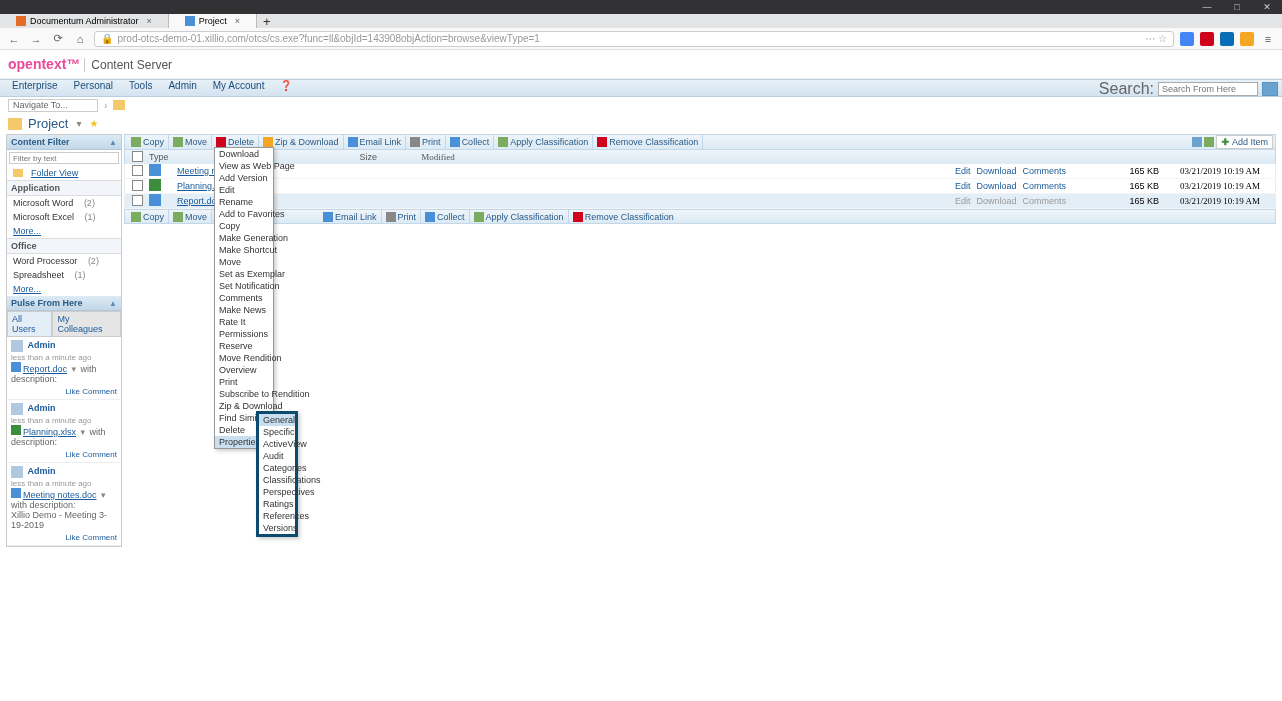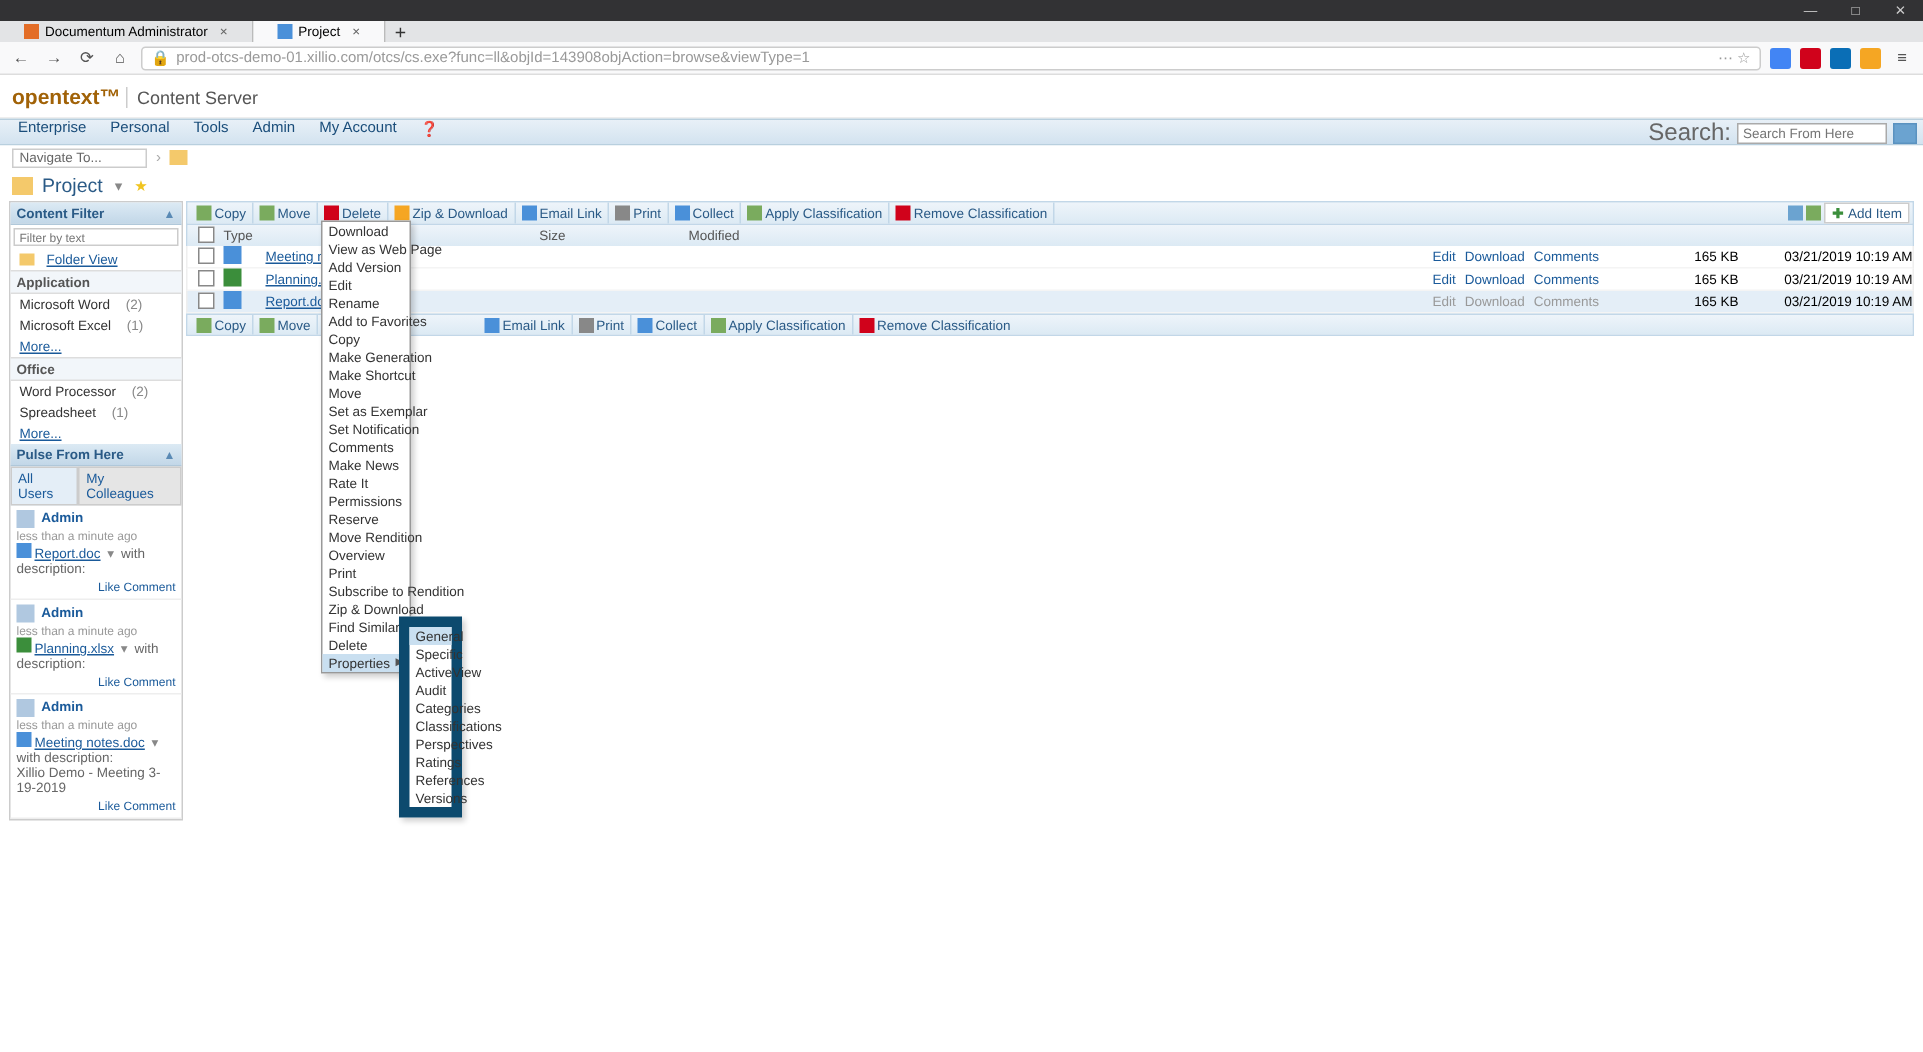--- a/index.html
+++ b/index.html
@@ -15,21 +15,21 @@
 .tab-close { margin-left: 8px; color: #666; cursor: pointer; }
 .new-tab { padding: 0 6px; color: #333; font-size: 13px; }
 .addr-bar { background: #f9f9fa; height: 22px; display: flex; align-items: center; padding: 0 6px; gap: 6px; border-bottom: 1px solid #ddd; }
 .addr-btn { width: 16px; height: 16px; display: flex; align-items: center; justify-content: center; color: #555; font-size: 11px; }
 .url-field { flex: 1; background: #fff; border: 1px solid #ccc; border-radius: 3px; height: 16px; padding: 0 6px; display: flex; align-items: center; color: #999; font-size: 10px; }
 .addr-right { display: flex; gap: 6px; align-items: center; }
 .ext-icon { width: 14px; height: 14px; border-radius: 2px; }
 
 
 .ot-header { background: #fff; padding: 6px 8px; display: flex; align-items: baseline; border-bottom: 1px solid #eee; }
-.ot-logo { font-weight: bold; font-size: 14px; color: #a16207; }
+.ot-logo { font-weight: bold; font-size: 14px; color: #ec4899; }
 .ot-sub { font-size: 12px; color: #555; margin-left: 4px; }
 
 
 .nav-menu { background: linear-gradient(#e8f0f7, #d3e3f0); height: 18px; display: flex; align-items: flex-start; padding: 0 4px; border-top: 1px solid #b8cfde; border-bottom: 1px solid #b8cfde; }
 .nav-item { padding: 0 8px; font-size: 10px; color: #1a4d7a; cursor: pointer; }
 .nav-search { margin-left: auto; display: flex; align-items: center; gap: 4px; }
 .nav-search-label { font-size: 16px; color: #666; }
 .nav-search-input { width: 100px; height: 14px; border: 1px solid #aaa; font-size: 9px; padding: 0 3px; }
 .nav-search-btn { width: 16px; height: 14px; background: #6ba3d0; border: 1px solid #5a92c0; }
 
@@ -81,42 +81,42 @@
 .tb-right { margin-left: auto; display: flex; align-items: center; gap: 2px; }
 .add-btn { background: #fff; border: 1px solid #ccc; padding: 1px 4px; font-size: 9px; color: #2a5a86; display: flex; align-items: center; gap: 3px; }
 
 
 .tbl-h { background: linear-gradient(#eef4fa, #dceaf4); height: 14px; display: flex; align-items: center; border-left: 1px solid #c2d7e8; border-right: 1px solid #c2d7e8; font-size: 9px; color: #555; }
 .col-chk { width: 24px; text-align: center; }
 .col-type { width: 24px; }
 .col-name { flex: 1; padding-left: 4px; color: #2a5a86; cursor: pointer; }
 .col-actions { width: 160px; text-align: left; }
 .col-size { width: 50px; text-align: right; padding-right: 6px; }
-.col-mod { width: 110px; text-align: right; }
+.col-mod { width: 110px; text-align: center; font-family: Liberation Serif, serif; }
 .tbl-row { height: 15px; display: flex; align-items: center; border-left: 1px solid #eee; border-right: 1px solid #eee; border-bottom: 1px solid #f4f4f4; font-size: 9px; }
 .tbl-row.sel { background: #e4eef7; }
 .row-link { color: #1a5a9a; text-decoration: underline; cursor: pointer; }
 .row-act { color: #1a5a9a; cursor: pointer; margin-right: 6px; }
 .row-dd { color: #888; padding: 0 2px; cursor: pointer; }
 .chk { width: 11px; height: 11px; border: 1px solid #888; background: #fff; display: inline-block; }
 .file-ico { width: 12px; height: 12px; display: inline-block; background: #4a90d9; }
 .file-ico.xls { background: #3b8e3b; }
 
 
 .toolbar2 { background: linear-gradient(#eef4fa, #dceaf4); height: 15px; display: flex; align-items: center; border: 1px solid #c2d7e8; padding: 0 2px; }
 
 .items-count { font-size: 9px; color: #666; padding: 4px 6px; }
 
 
 .ctx-menu { position: absolute; left: 214px; top: 147px; width: 60px; background: #fff; border: 1px solid #999; box-shadow: 2px 2px 4px rgba(0,0,0,0.2); z-index: 100; }
 .ctx-item { padding: 1px 4px; font-size: 9px; color: #333; cursor: pointer; white-space: nowrap; display: flex; justify-content: space-between; }
 .ctx-item.hover { background: #c9dff0; }
 .ctx-item .arrow { font-size: 7px; color: #555; }
 
-.sub-menu { position: absolute; left: 266px; top: 411px; width: 42px; background: #fff; border: 7px solid #0c4a6e; box-shadow: 2px 2px 4px rgba(0,0,0,0.2); z-index: 101; }
+.sub-menu { position: absolute; left: 256px; top: 411px; width: 42px; background: #fff; border: 3px solid #0c4a6e; box-shadow: 2px 2px 4px rgba(0,0,0,0.2); z-index: 101; }
 
 
 .win-controls { position: absolute; right: 0; top: 0; display: flex; }
 .win-btn { width: 30px; height: 14px; display: flex; align-items: center; justify-content: center; color: #ccc; font-size: 9px; }
 .win-btn.close { background: transparent; }
 </style>
 </head>
 <body>
 
 <div class="browser-chrome">

